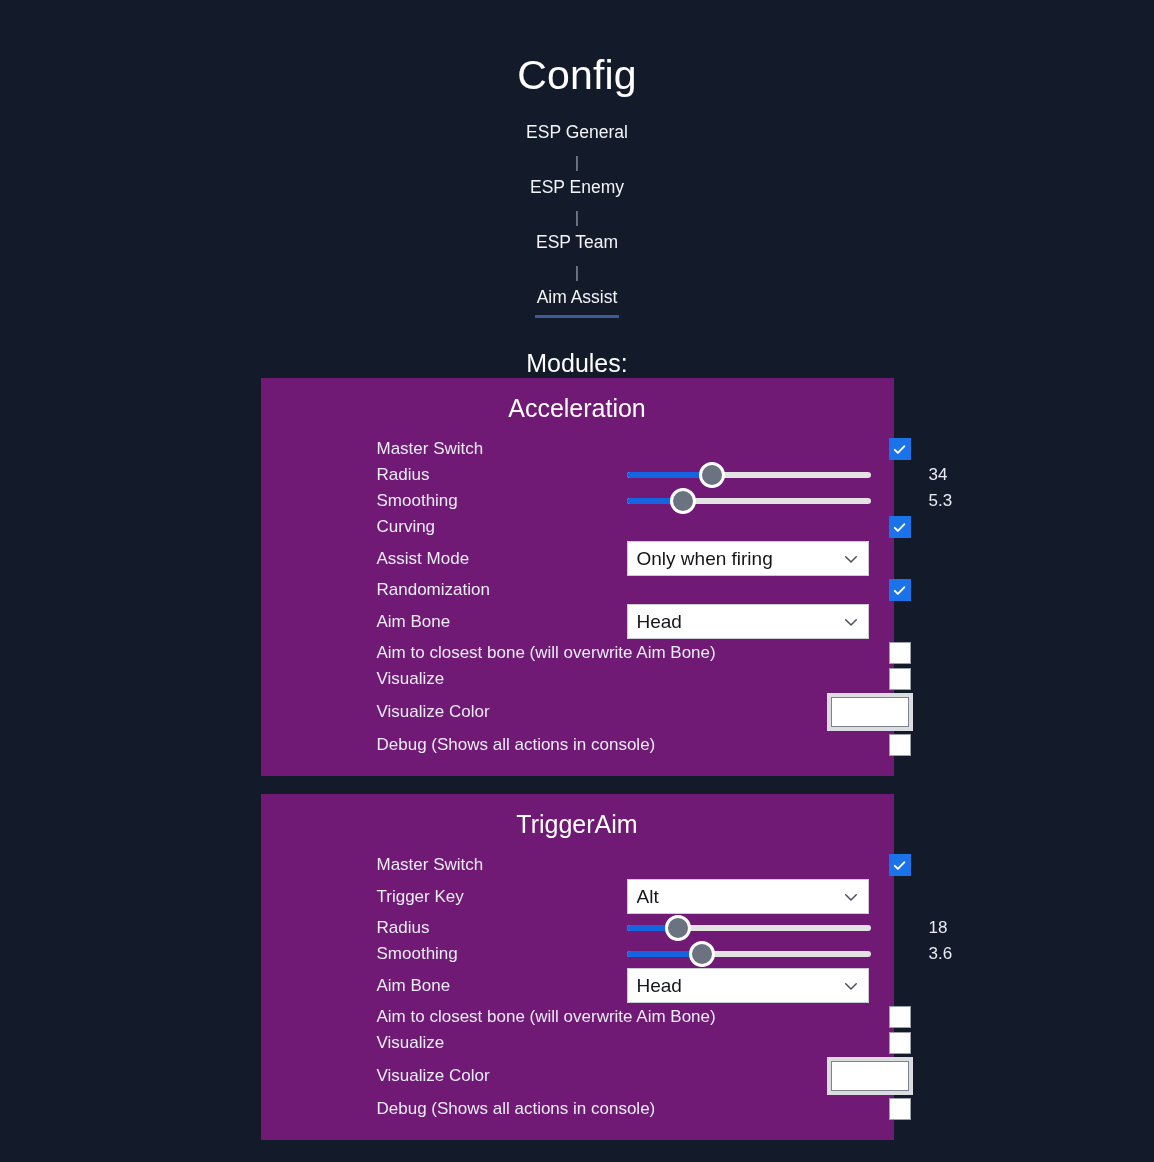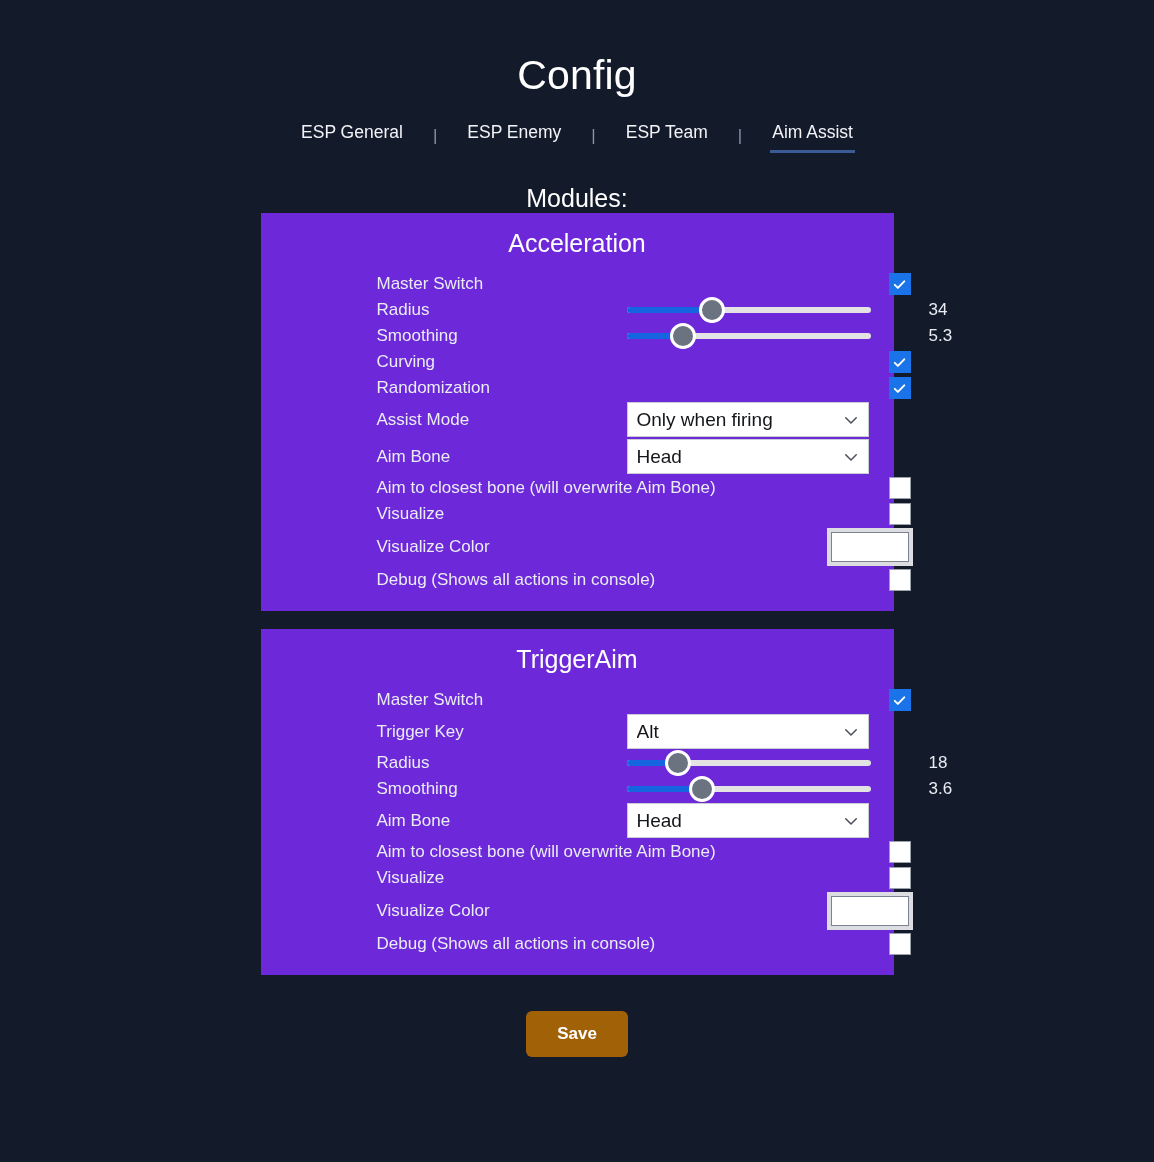--- a/index.html
+++ b/index.html
@@ -27,20 +27,21 @@
     margin: 0;
     padding-top: 50px;
     line-height: 50px;
   }
   .tabs {
     display: flex;
     justify-content: center;
     align-items: center;
     margin-top: 18px;
     gap: 0px;
+    flex-direction: column;
   }
   .tab {
     color: #f2f4f8;
     font-size: 17.5px;
     padding: 4px 2px 7px 2px;
     margin: 0 28px;
     cursor: pointer;
     border-bottom: 3px solid transparent;
     white-space: nowrap;
   }
@@ -58,21 +59,21 @@
     color: #ffffff;
     font-size: 25px;
     margin-top: 30px;
     line-height: 30px;
   }
 
   
   .panel {
     width: 633px;
     margin: 0 auto;
-    background: #6d28d9;
+    background: #701a75;
     padding: 14px 0 18px 0;
   }
   .panel + .panel { margin-top: 18px; }
   .panel-title {
     text-align: center;
     color: #ffffff;
     font-size: 25px;
     font-weight: 400;
     line-height: 32px;
     margin-bottom: 12px;
@@ -261,37 +262,37 @@
           <div class="slider-value">5.3</div>
         </div>
         <div class="row">
           <div class="row-label">Curving</div>
           <div class="checkbox checked">
             <svg viewBox="0 0 24 24" width="15" height="15" aria-hidden="true">
               <path d="M4.5 12.6 L9.4 17.4 L19.6 6.9" fill="none" stroke="#ffffff" stroke-width="3.1" stroke-linecap="round" stroke-linejoin="round"></path>
             </svg>
           </div>
         </div>
-        <div class="row">
-          <div class="row-label">Randomization</div>
-          <div class="checkbox checked">
-            <svg viewBox="0 0 24 24" width="15" height="15" aria-hidden="true">
-              <path d="M4.5 12.6 L9.4 17.4 L19.6 6.9" fill="none" stroke="#ffffff" stroke-width="3.1" stroke-linecap="round" stroke-linejoin="round"></path>
-            </svg>
-          </div>
-        </div>
         <div class="row tall">
           <div class="row-label">Assist Mode</div>
           <div class="select">
             <span class="sel-text">Only when firing</span>
             <span class="chev"><svg viewBox="0 0 24 24" width="18" height="18" aria-hidden="true">
                 <path d="M5 9 L12 16 L19 9" fill="none" stroke="#4a4f59" stroke-width="2" stroke-linecap="round" stroke-linejoin="round"></path>
               </svg></span>
           </div>
         </div>
+        <div class="row">
+          <div class="row-label">Randomization</div>
+          <div class="checkbox checked">
+            <svg viewBox="0 0 24 24" width="15" height="15" aria-hidden="true">
+              <path d="M4.5 12.6 L9.4 17.4 L19.6 6.9" fill="none" stroke="#ffffff" stroke-width="3.1" stroke-linecap="round" stroke-linejoin="round"></path>
+            </svg>
+          </div>
+        </div>
         <div class="row tall">
           <div class="row-label">Aim Bone</div>
           <div class="select">
             <span class="sel-text">Head</span>
             <span class="chev"><svg viewBox="0 0 24 24" width="18" height="18" aria-hidden="true">
                 <path d="M5 9 L12 16 L19 9" fill="none" stroke="#4a4f59" stroke-width="2" stroke-linecap="round" stroke-linejoin="round"></path>
               </svg></span>
           </div>
         </div>
         <div class="row">

